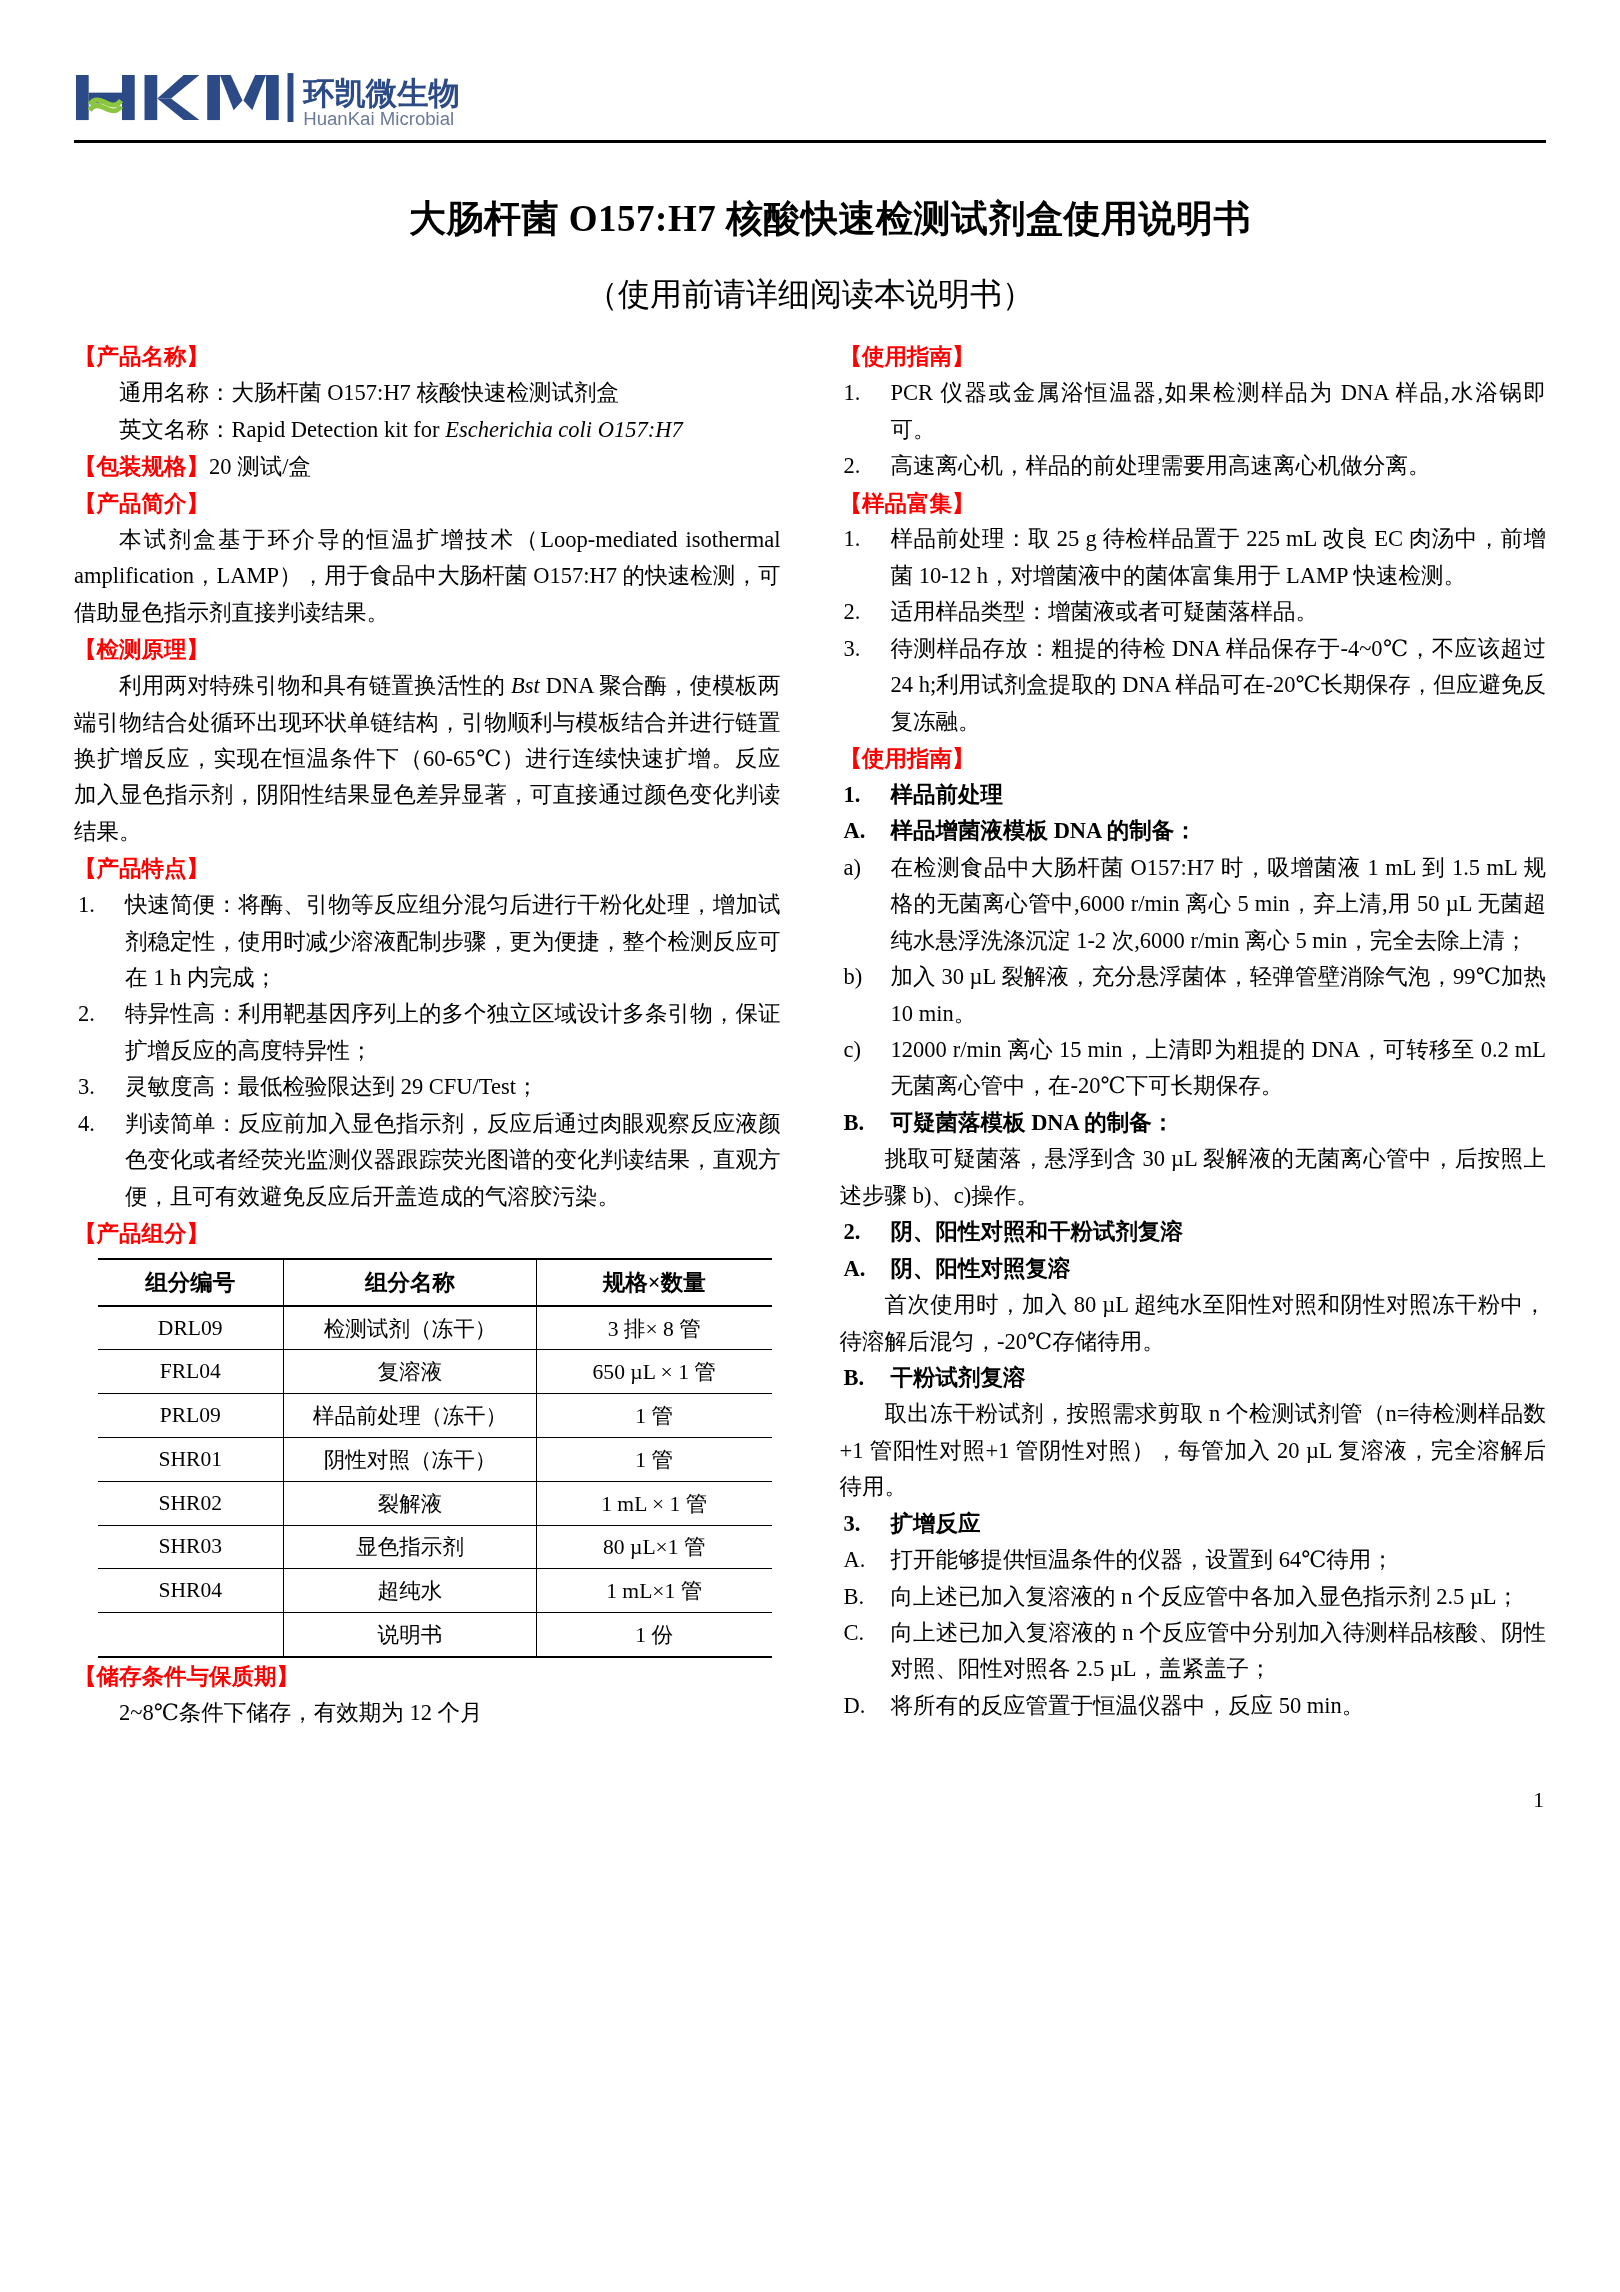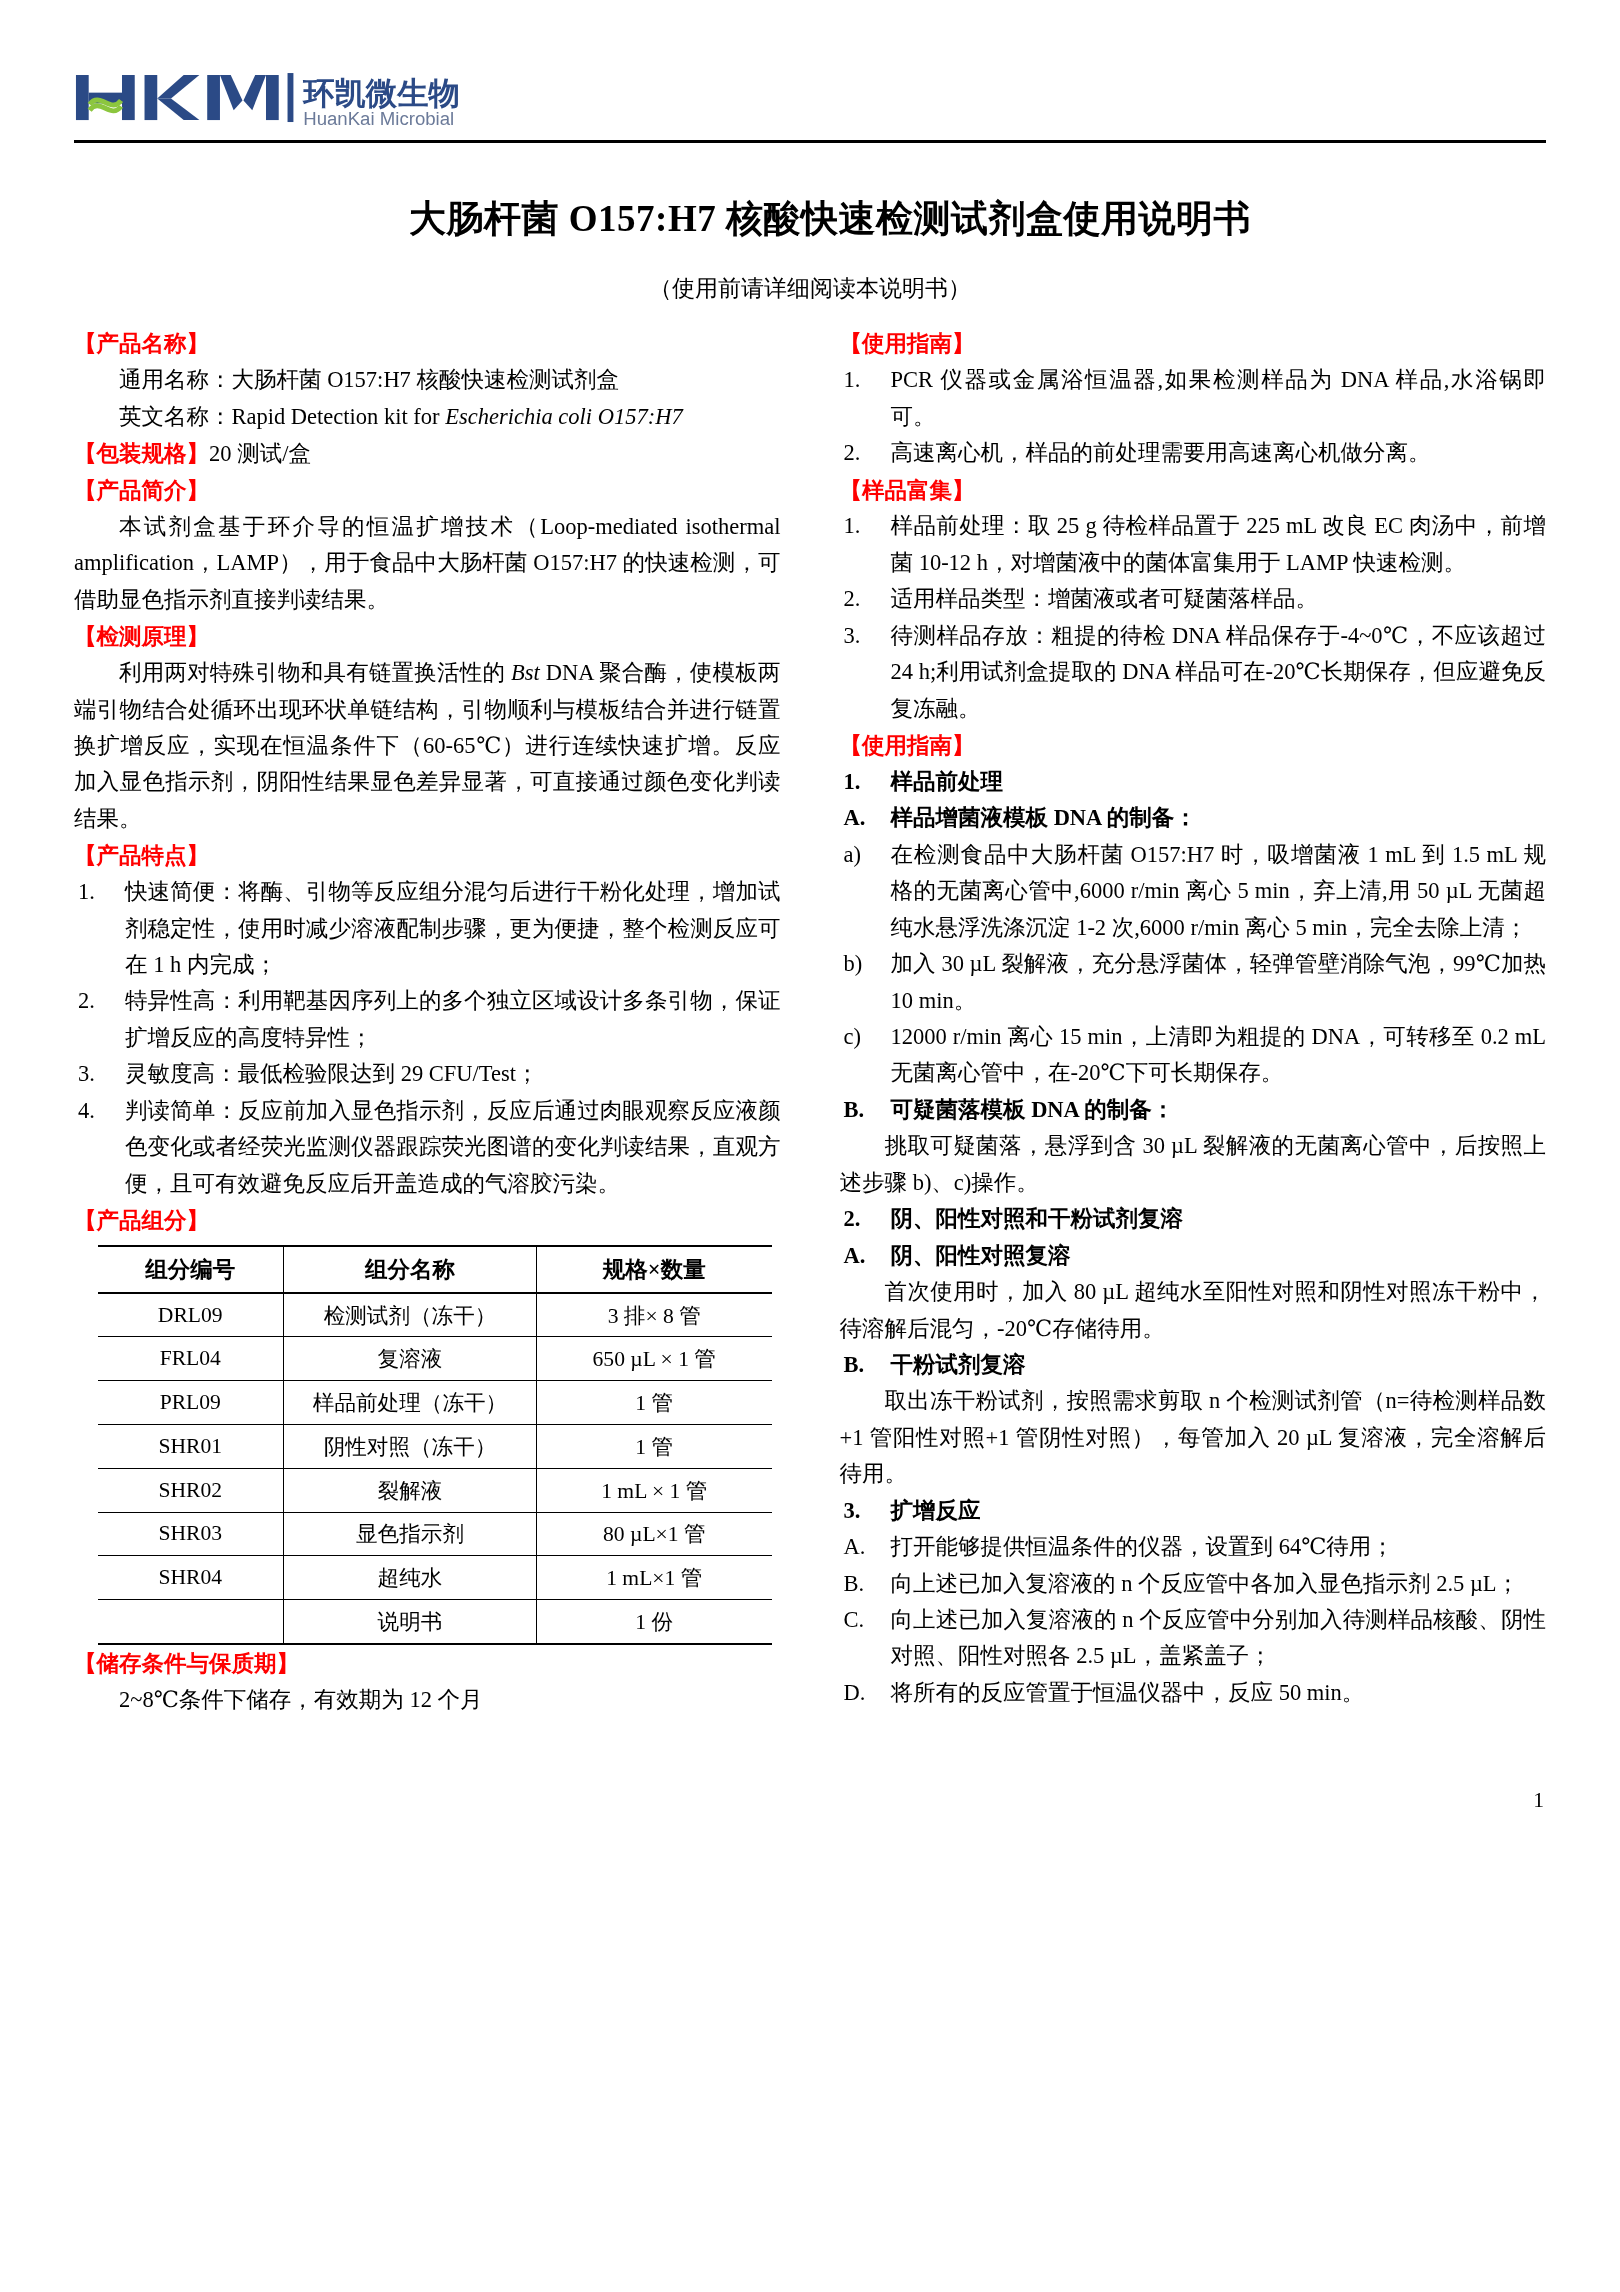--- a/index.html
+++ b/index.html
@@ -41,21 +41,21 @@
     text-align: center;
     font-size: 37px;
     font-weight: bold;
     letter-spacing: 0.5px;
     margin-top: 51px;
     font-family: "Liberation Serif", serif;
     padding-left: 40px;
   }
   .doc-subtitle {
     text-align: center;
-    font-size: 23px;
+    font-size: 32px;
     margin-top: 29px;
     font-family: Liberation Mono, monospace;
   }
 
   
   .columns {
     display: flex;
     gap: 59px;
     padding: 21.6px 74px 0 74px;
   }

